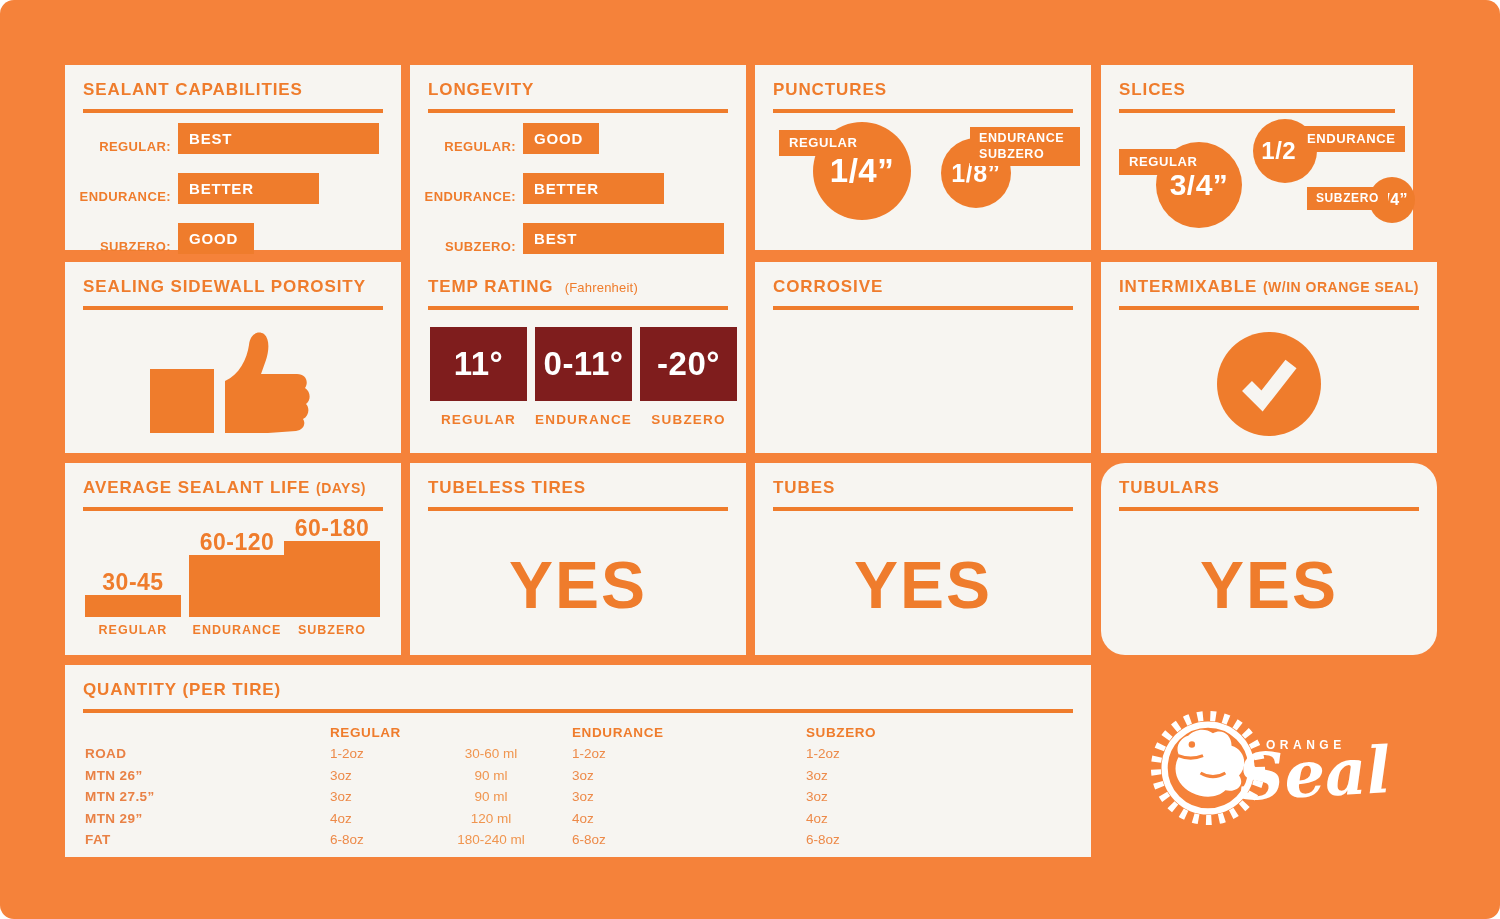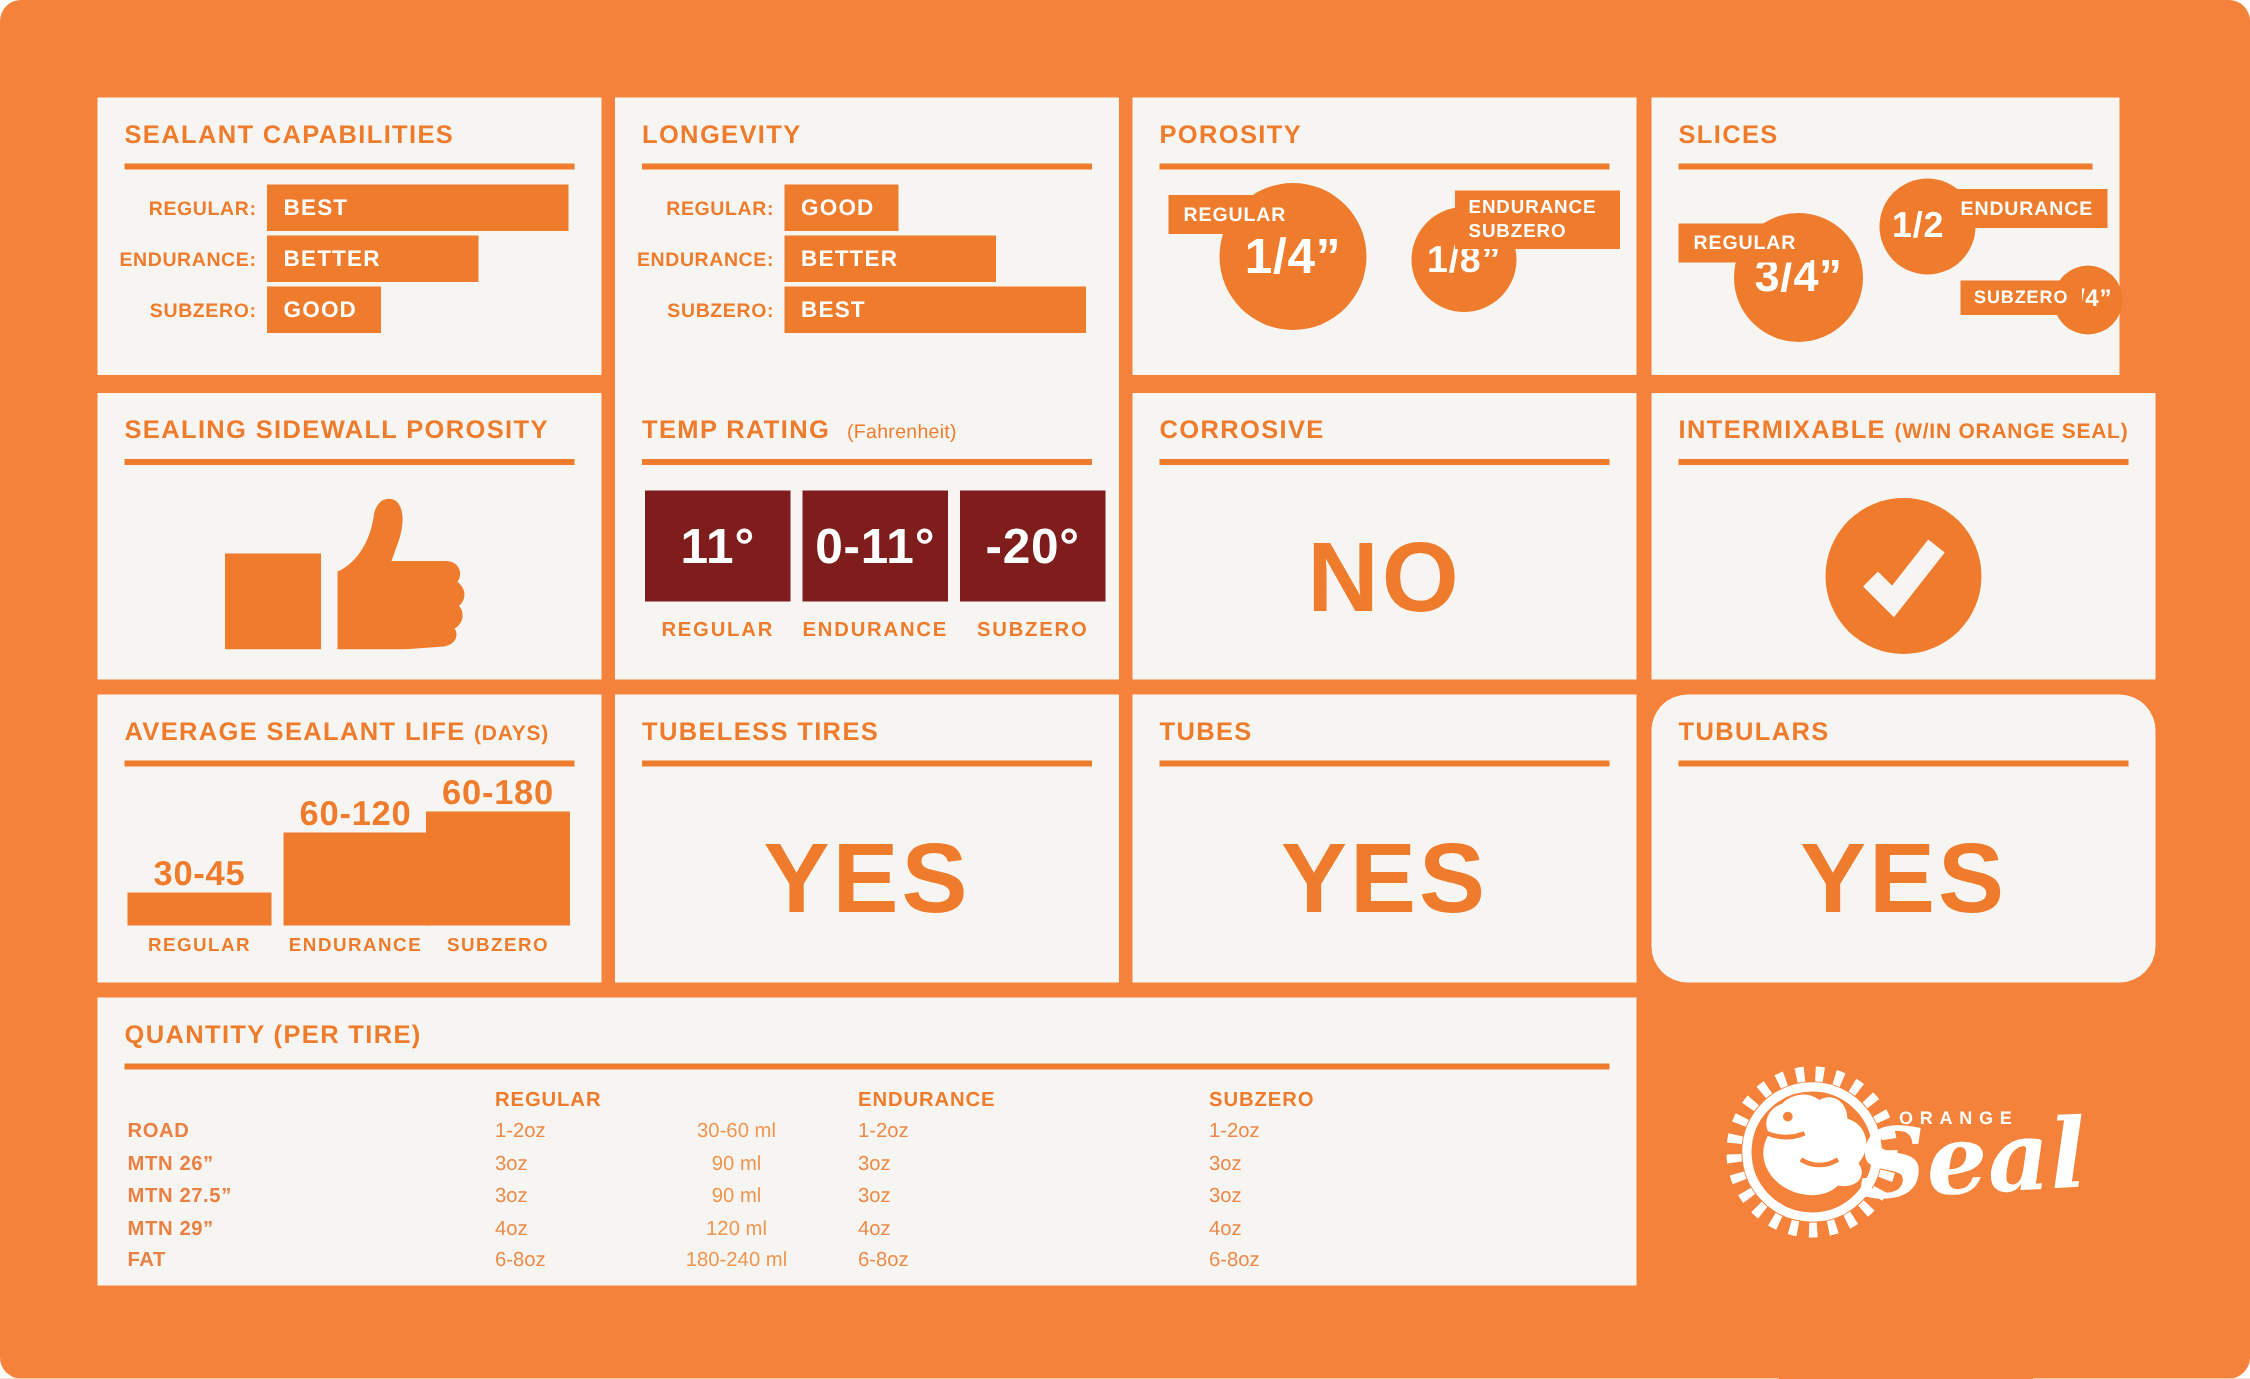--- a/index.html
+++ b/index.html
@@ -9,21 +9,21 @@
           background:#F5823A;border-radius:14px;overflow:hidden;}
   .card{position:absolute;background:#F7F5F1;}
   
   .head{padding:15px 18px 0 18px;}
   .title{color:#EF7C2C;font-weight:bold;font-size:17px;letter-spacing:.9px;white-space:nowrap;}
   .title .sub-caps{font-size:14px;letter-spacing:.5px;}
   .title .sub-norm{font-weight:normal;font-size:13px;letter-spacing:.2px;text-transform:none;}
   .rule{height:4px;background:#EF7C2C;margin-top:9px;}
   
   .bars{margin-top:10px;}
-  .bar-row{display:flex;align-items:center;margin-bottom:3px;}
+  .bar-row{display:flex;align-items:flex-end;margin-bottom:19px;}
   .bar-label{width:106px;text-align:right;color:#EF7C2C;font-weight:bold;font-size:13px;
              letter-spacing:.4px;margin-right:7px;flex:none;}
   .bar{height:31px;background:#EF7C2C;color:#fff;font-weight:bold;font-size:15px;
        letter-spacing:.8px;display:flex;align-items:center;padding-left:11px;box-sizing:border-box;flex:none;}
   .w-best{width:201px}.w-better{width:141px}.w-good{width:76px}
   
   .zone{position:relative;width:100%;height:130px;}
   .tag{position:absolute;background:#EF7C2C;color:#fff;font-weight:bold;font-size:13px;
        letter-spacing:.6px;padding:5px 10px;z-index:2;line-height:1.25;white-space:nowrap;}
   .tag.two-line{white-space:normal;text-align:left;padding:4px 9px;font-size:12.5px;}
@@ -107,21 +107,21 @@
       </div>
       <div class="bar-row">
         <div class="bar-label">SUBZERO:</div>
         <div class="bar w-best">BEST</div>
       </div>
     </div>
   </div>
 
   <div class="card" style="left:755px;top:65px;width:336px;height:185px;">
     <div class="head">
-      <div class="title">POROSITY</div>
+      <div class="title">PUNCTURES</div>
       <div class="rule"></div>
     </div>
     <div class="zone">
       <div class="tag" style="left:24px;top:17px;">REGULAR</div>
       <div class="circle" style="left:58px;top:9px;width:98px;height:98px;font-size:33px;">1/4”</div>
       <div class="tag two-line" style="left:215px;top:14px;width:92px;">
         <div>ENDURANCE</div>
         <div>SUBZERO</div>
       </div>
       <div class="circle" style="left:186px;top:25px;width:70px;height:70px;font-size:25px;">1/8”</div>
@@ -184,21 +184,20 @@
         <div class="temp-label">SUBZERO</div>
       </div>
     </div>
   </div>
 
   <div class="card" style="left:755px;top:262px;width:336px;height:191px;">
     <div class="head">
       <div class="title">CORROSIVE</div>
       <div class="rule"></div>
     </div>
-    <div class="big-val">NO</div>
   </div>
 
   <div class="card" style="left:1101px;top:262px;width:336px;height:191px;">
     <div class="head">
       <div class="title"><span>INTERMIXABLE</span>&nbsp;<span class="sub-caps">(W/IN ORANGE SEAL)</span></div>
       <div class="rule"></div>
     </div>
     <div class="check-wrap">
       <div class="check-circle">
         <svg width="60" height="56" viewBox="0 0 60 56">

